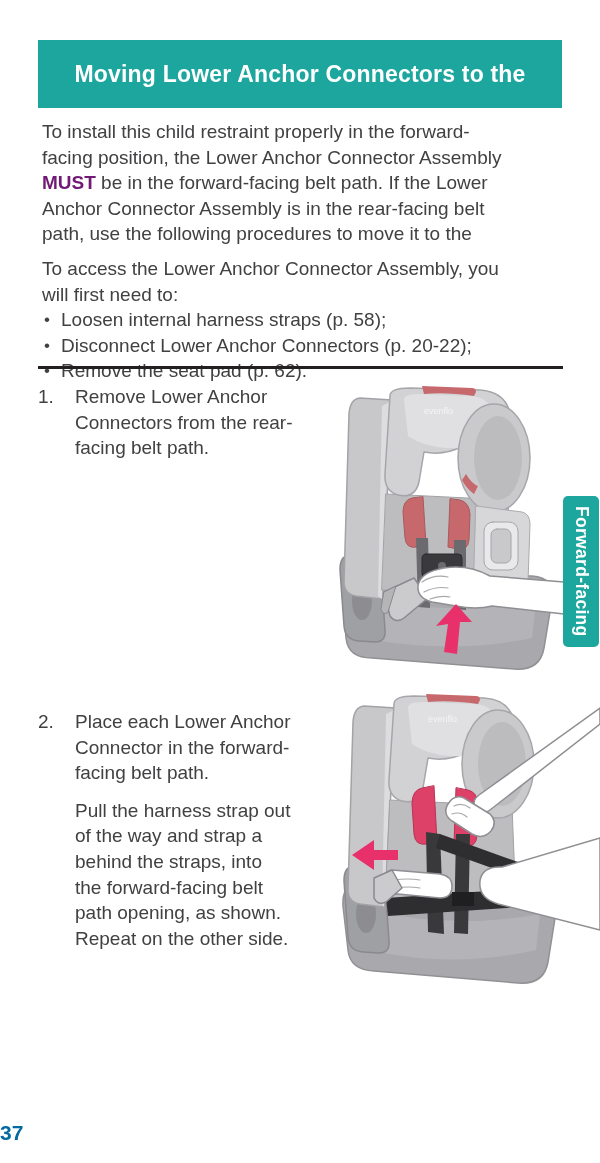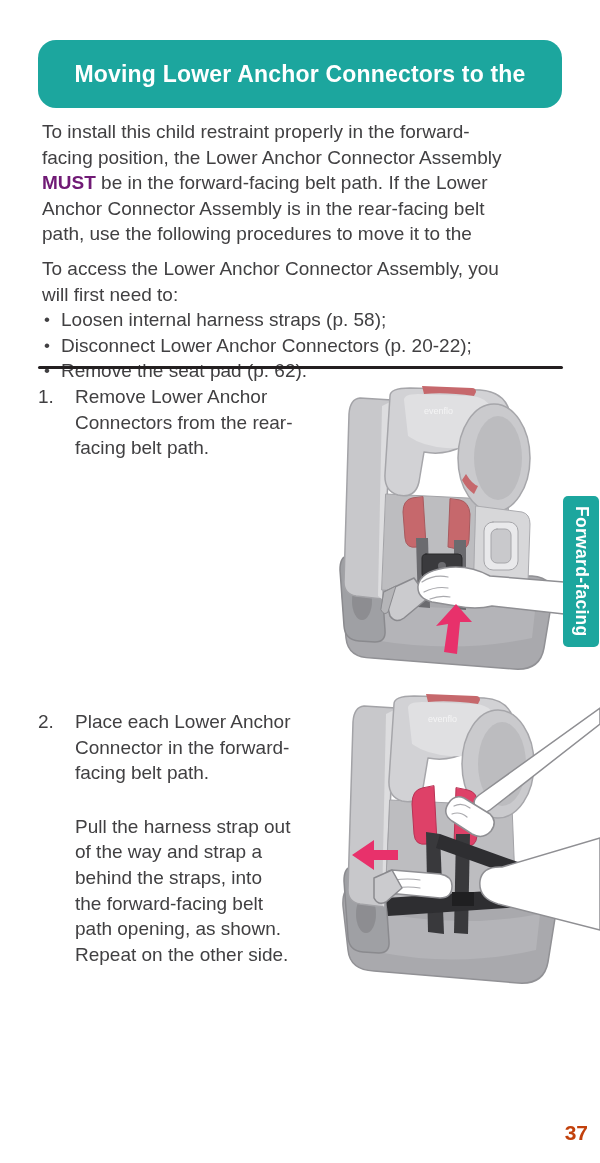--- a/index.html
+++ b/index.html
@@ -1,18 +1,18 @@
 <!DOCTYPE html>
 <html><head>
 <meta charset="utf-8">
 <style>
   * { margin:0; padding:0; box-sizing:border-box; }
   html,body { width:600px; height:1163px; background:#ffffff;
     font-family:"Liberation Sans", sans-serif; color:#414042; overflow:hidden; position:relative; }
-  .abs { position:absolute;border-radius:18px; }
+  .abs { position:absolute; }
 
   
   .header { left:38px; top:40px; width:524px; height:68px; background:#1CA69E;
     display:flex; flex-direction:column; align-items:center; justify-content:center; }
   .header .t-line { color:#ffffff; font-weight:700; font-size:23px; line-height:32px;
     white-space:nowrap; letter-spacing:0.2px; }
 
   
   .intro { left:42px; top:119px; width:530px; font-size:19px; line-height:25.6px; }
   .line { display:block; white-space:nowrap; }
@@ -23,36 +23,36 @@
   .bullet-dot { width:19px; flex:0 0 19px; padding-left:2px; font-size:17px; }
 
   
   .divider { left:38px; top:366px; width:525px; height:3px; background:#231F20; }
 
   
   .step { display:flex; font-size:19px; line-height:25.6px; }
   .step-num { width:37px; flex:0 0 37px; }
   .step1 { left:38px; top:384px; width:300px; }
   .step2 { left:38px; top:709px; width:300px; }
-  .step-para2 { margin-top:28px; }
+  .step-para2 { margin-top:12px; }
 
   
   .side-tab { left:563px; top:496px; width:36px; height:151px; background:#1CA69E;
     border-radius:5px; display:flex; align-items:center; justify-content:center; }
   .side-tab span { writing-mode:vertical-rl; color:#ffffff; font-weight:700;
     font-size:17.5px; letter-spacing:0.3px; white-space:nowrap; }
 
   
   .illus1 { left:326px; top:386px; width:238px; height:288px; }
   .illus2 { left:322px; top:692px; width:278px; height:300px; }
   svg { display:block; width:100%; height:100%; }
 
   
-  .page-num { left:0; top:1121px; width:588px; text-align:right;
-    font-size:21px; font-weight:700; color:#c2410c; }
+  .page-num { left:0; top:1121px; width:588px; text-align:left;
+    font-size:21px; font-weight:700; color:#0369a1; }
 </style>
 </head>
 <body>
 
 <div class="abs header">
   <span class="t-line">Moving Lower Anchor Connectors to the</span>
 </div>
 
 <div class="abs intro">
   <div>

